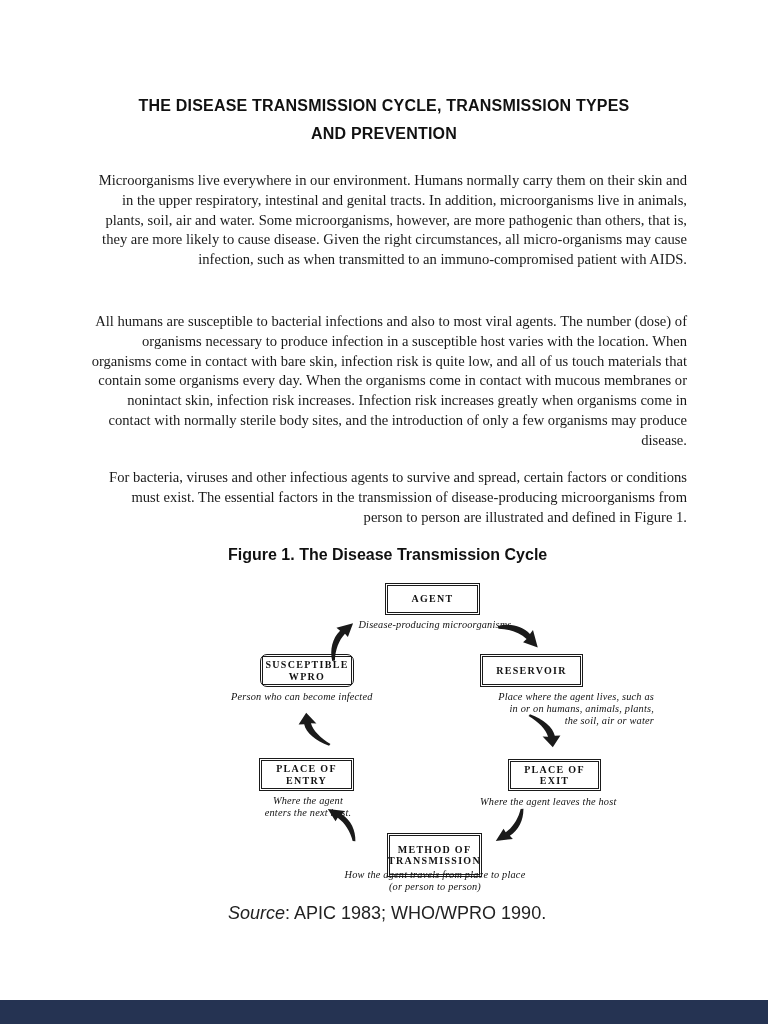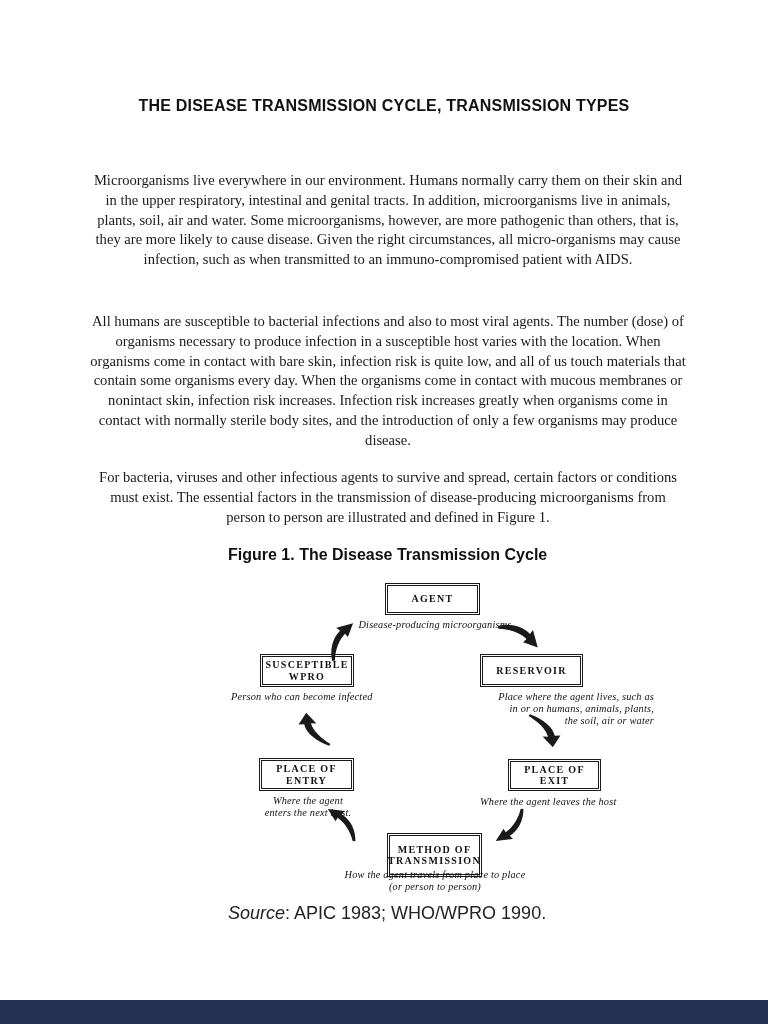--- a/index.html
+++ b/index.html
@@ -28,21 +28,21 @@
     letter-spacing: 0.2px;
   }
 
   .bodypara {
     position: absolute;
     left: 89px;
     width: 598px;
     margin: 0;
     font-size: 14.6px;
     line-height: 19.8px;
-    text-align: center;
+    text-align: right;
   }
   .p1 { top: 171px; }
   .p2 { top: 312px; }
   .p3 { top: 468px; }
 
   .figcap {
     position: absolute;
     left: 228px;
     top: 546px;
     font-family: "Liberation Sans", sans-serif;
@@ -77,21 +77,21 @@
     letter-spacing: 1.3px;
     line-height: 11.5px;
     color: #111;
   }
 
   .n-agent     { left: 385px; top: 583px; width: 95px; height: 32px; }
   .n-reservoir { left: 480px; top: 654px; width: 103px; height: 33px; }
   .n-exit      { left: 508px; top: 759px; width: 93px; height: 32px; }
   .n-method    { left: 387px; top: 833px; width: 95px; height: 44px; }
   .n-entry     { left: 259px; top: 758px; width: 95px; height: 33px; }
-  .n-host      { left: 260px; top: 654px; width: 94px; height: 33px; }
+  .n-host      { left: 260px; top: 654px; width: 94px; height: 33px; border-radius: 7px; }
 
   .dcap {
     position: absolute;
     font-family: "Liberation Serif", serif;
     font-style: italic;
     font-size: 10.3px;
     line-height: 12px;
     color: #111;
     letter-spacing: 0.2px;
   }
@@ -128,21 +128,21 @@
     bottom: 0;
     width: 768px;
     height: 24px;
   }
 </style>
 </head>
 <body>
 
 <div class="page">
 
-  <h1 class="title"><span>THE DISEASE TRANSMISSION CYCLE, TRANSMISSION TYPES</span><br></h1>
+  <h1 class="title"><span>THE DISEASE TRANSMISSION CYCLE, TRANSMISSION TYPES</span><br><span>AND PREVENTION</span></h1>
 
   <p class="bodypara p1">Microorganisms live everywhere in our environment. Humans normally carry them on their skin and in the upper respiratory, intestinal and genital tracts. In addition, microorganisms live in animals, plants, soil, air and water. Some microorganisms, however, are more pathogenic than others, that is, they are more likely to cause disease. Given the right circumstances, all micro-organisms may cause infection, such as when transmitted to an immuno-compromised patient with AIDS.</p>
   <p class="bodypara p2">All humans are susceptible to bacterial infections and also to most viral agents. The number (dose) of organisms necessary to produce infection in a susceptible host varies with the location. When organisms come in contact with bare skin, infection risk is quite low, and all of us touch materials that contain some organisms every day. When the organisms come in contact with mucous membranes or nonintact skin, infection risk increases. Infection risk increases greatly when organisms come in contact with normally sterile body sites, and the introduction of only a few organisms may produce disease.</p>
   <p class="bodypara p3">For bacteria, viruses and other infectious agents to survive and spread, certain factors or conditions must exist. The essential factors in the transmission of disease-producing microorganisms from person to person are illustrated and defined in Figure 1.</p>
 
   <div class="figcap">Figure 1. The Disease Transmission Cycle</div>
 
   <div class="diagram">
 
     <div class="dbox n-agent">

